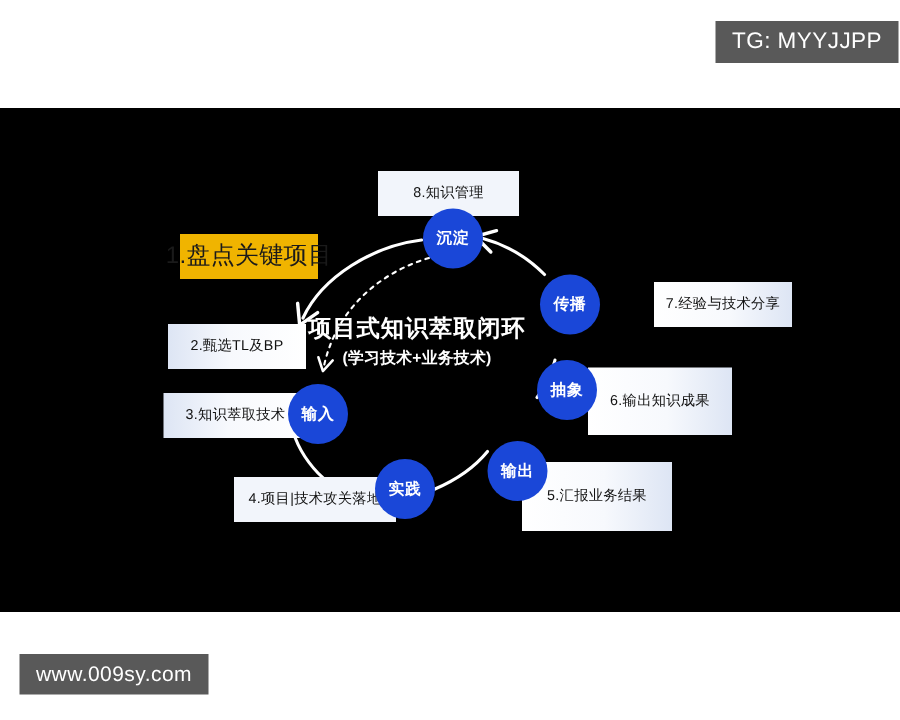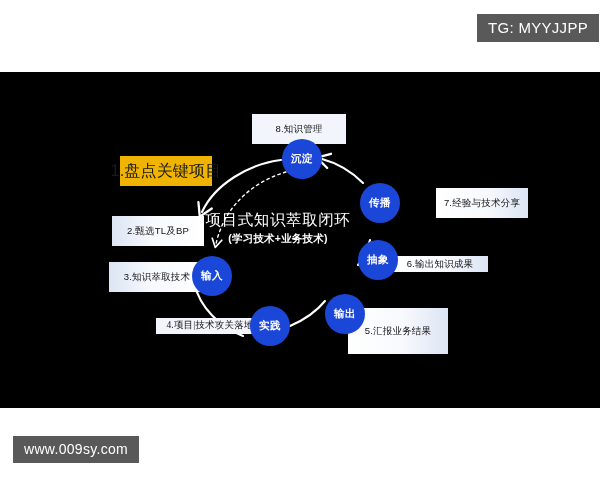--- a/index.html
+++ b/index.html
@@ -61,21 +61,21 @@
     position: absolute;
     left: 178px;
     top: 138px;
     width: 200px;
     text-align: center;
     color: #ffffff;
     pointer-events: none;
   }
   #center-title .main {
     font-size: 15.5px;
-    font-weight: normal;
+    font-weight: bold;
     letter-spacing: 0.6px;
     line-height: 1.25;
     white-space: nowrap;
   }
   #center-title .sub {
     font-size: 10.5px;
     font-weight: bold;
     letter-spacing: 0.2px;
     margin-top: 3px;
     white-space: nowrap;
@@ -155,25 +155,25 @@
 
     <path d="M 363,111 C 351,99 337,91 322,87" fill="none" stroke="#ffffff" stroke-width="2.1" stroke-linecap="round" marker-end="url(#ah)"></path>
 
     <path d="M 286,100 C 252,110 224,135 216,172" fill="none" stroke="#ffffff" stroke-width="1.4" stroke-dasharray="2.5 3.5" stroke-linecap="round" marker-end="url(#ahd)"></path>
   </svg>
 
   <div class="caption" id="cap-8" style="left:252px; top:42px; width:94px; height:30px;">8.知识管理</div>
 
   <div class="caption grad-r" id="cap-7" style="left:412px; top:116px; width:92px; height:30px;margin-left:24px;">7.经验与技术分享</div>
 
-  <div class="caption grad-r" id="cap-6" style="left:392px; top:173px; width:96px; height:16px;margin-top:11px;">6.输出知识成果</div>
+  <div class="caption grad-r" id="cap-6" style="left:392px; top:173px; width:96px; height:45px;">6.输出知识成果</div>
 
   <div class="caption grad-r" id="cap-5" style="left:348px; top:236px; width:100px; height:46px;">5.汇报业务结果</div>
 
-  <div class="caption" id="cap-4" style="left:156px; top:246px; width:108px; height:16px;font-family:Liberation Serif, serif;">4.项目|技术攻关落地</div>
+  <div class="caption" id="cap-4" style="left:156px; top:246px; width:108px; height:30px;">4.项目|技术攻关落地</div>
 
   <div class="caption grad-l" id="cap-3" style="left:109px; top:190px; width:96px; height:30px;">3.知识萃取技术</div>
 
   <div class="caption grad-l" id="cap-2" style="left:112px; top:144px; width:92px; height:30px;">2.甄选TL及BP</div>
 
   <div class="caption" id="cap-1" style="left:120px; top:84px; width:92px; height:30px;">1.盘点关键项目</div>
 
   <div id="center-title">
     <div class="main">项目式知识萃取闭环</div>
     <div class="sub">(学习技术+业务技术)</div>

